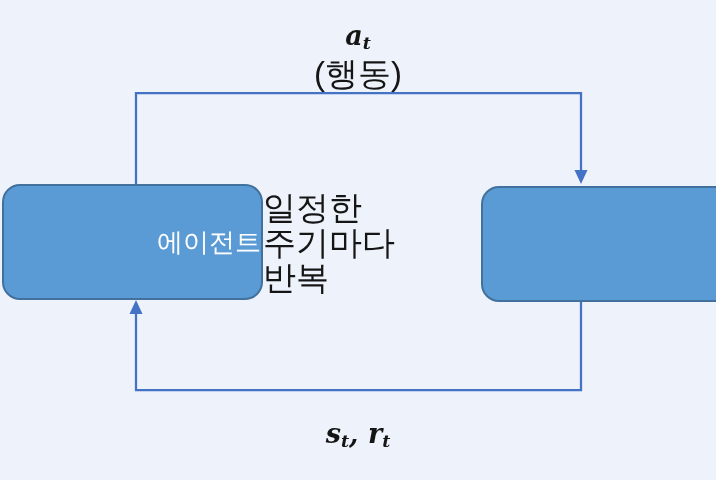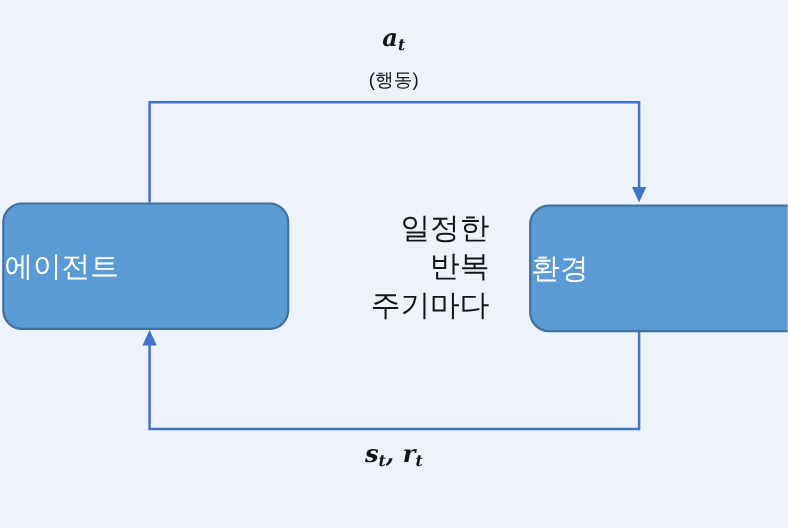--- a/index.html
+++ b/index.html
@@ -21,45 +21,45 @@
   .connector-layer{position:absolute;left:0;top:0;width:716px;height:480px;z-index:1;}
   .connector-line{fill:none;stroke:var(--connector);stroke-width:2.25;}
   .arrowhead{fill:var(--connector);stroke:none;}
 
   .node-box{
     position:absolute;z-index:2;
     background:var(--box-fill);
     border:2px solid var(--box-border);
     border-radius:18px;
     box-sizing:border-box;
-    display:flex;flex-direction:column;align-items:flex-start;justify-content:center;
+    display:flex;flex-direction:column;align-items:flex-end;justify-content:center;
     color:var(--text-light);
     font-size:26px;line-height:34px;text-align:center;
   }
   .agent-box{left:2px;top:184px;width:261px;height:116px;}
   .environment-box{left:445px;top:186px;width:324px;height:116px;margin-left:36px;}
 
   .label-block{
     position:absolute;z-index:2;left:158px;width:400px;text-align:center;
     color:var(--text-dark);
   }
   .action-label{top:20px;}
-  .feedback-label{top:398px;text-align:center;}
+  .feedback-label{top:418px;text-align:center;}
   .math-line{
     font-family:"DejaVu Serif","Liberation Serif",serif;
     font-style:italic;font-weight:600;
-    font-size:22px;line-height:31px;color:var(--text-dark);
+    font-size:27px;line-height:31px;color:var(--text-dark);
   }
   .math-sub{font-size:0.65em;vertical-align:-0.25em;letter-spacing:0;}
-  .caption-line{font-size:17px;line-height:29px;color:var(--text-dark);}
+  .caption-line{font-size:33px;line-height:29px;color:var(--text-dark);}
 
   .center-note{
     position:absolute;z-index:2;left:263px;top:190px;width:182px;
-    text-align:right;color:var(--text-dark);
-    font-size:27px;line-height:35px;
+    text-align:left;color:var(--text-dark);
+    font-size:33px;line-height:35px;
   }
 </style>
 </head>
 <body>
 
 <div class="stage">
 
   <svg class="connector-layer" viewBox="0 0 716 480" aria-hidden="true">
 
     <polyline class="connector-line" points="136,184 136,93 581,93 581,171"></polyline>
@@ -73,22 +73,22 @@
     <div class="math-line"><span>a</span><span class="math-sub">t</span></div>
     <div class="caption-line">(행동)</div>
   </div>
 
   <div class="node-box agent-box">
     <div>에이전트</div>
   </div>
 
   <div class="center-note">
     <div>일정한</div>
+    <div>주기마다</div>
     <div>반복</div>
-    <div>주기마다</div>
   </div>
 
   <div class="node-box environment-box">
     <div>환경</div>
   </div>
 
   <div class="label-block feedback-label">
     <div class="math-line"><span>s</span><span class="math-sub">t</span><span>, </span><span>r</span><span class="math-sub">t</span></div>
   </div>
 

